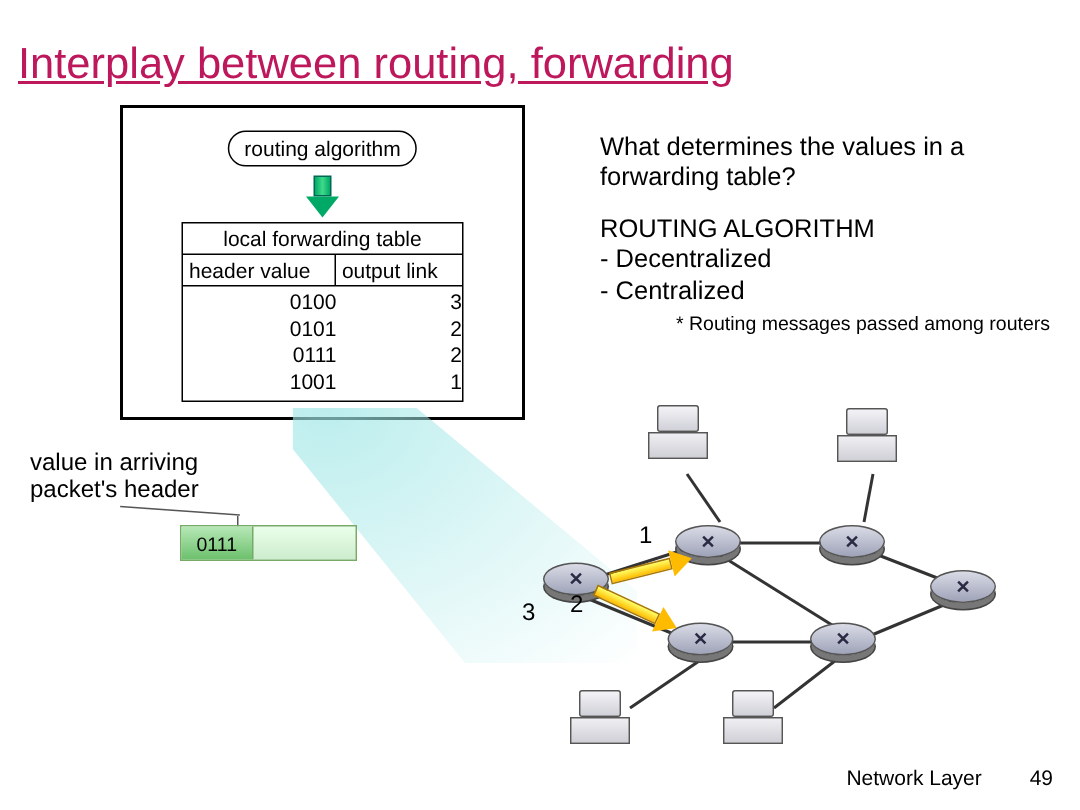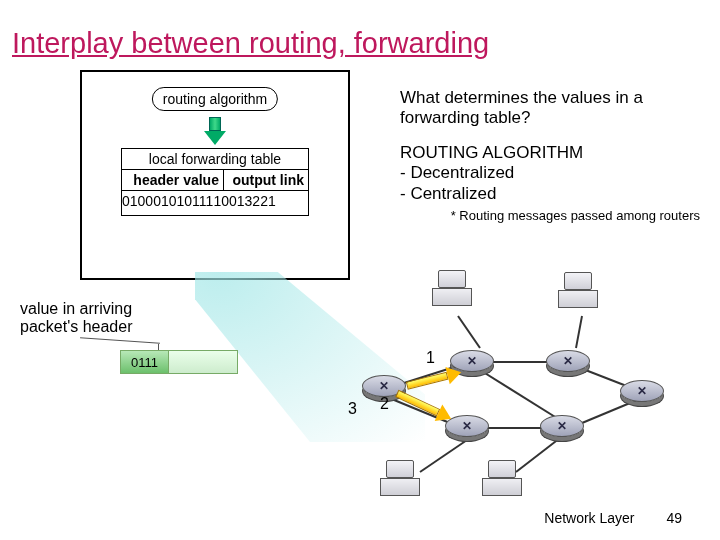--- a/index.html
+++ b/index.html
@@ -80,37 +80,36 @@
     text-align: center;
     padding: 2px 4px;
     border-bottom: 1px solid #000;
   }
   .fwd-table .hdr-row {
     display: flex;
     border-bottom: 1px solid #000;
   }
   .fwd-table .hdr-row div {
     padding: 2px 4px;
-    text-align: right;
-    font-weight: bold;
+    text-align: left;
   }
   .fwd-table .hdr-row div:first-child {
     flex: 1.1;
     border-right: 1px solid #000;
   }
   .fwd-table .hdr-row div:last-child {
     flex: 0.9;
   }
   .fwd-table .data {
     display: flex;
     padding: 2px 0 4px;
   }
   .fwd-table .data .col {
     display: flex;
-    flex-direction: row;
+    flex-direction: column;
     align-items: flex-end;
     line-height: 1.25;
   }
   .fwd-table .data .col:first-child { flex: 1.1; }
   .fwd-table .data .col:last-child { flex: 0.9; }
 
   .right-text {
     position: absolute;
     top: 62px;
     left: 400px;
@@ -274,21 +273,21 @@
     font-size: 16px;
     z-index: 5;
   }
   .p1 { top: 349px; left: 426px; }
   .p2 { top: 395px; left: 380px; }
   .p3 { top: 400px; left: 348px; }
 
   .footer-right {
     position: absolute;
     bottom: 14px;
-    right: 38px;
+    right: 18px;
     font-family: Arial, sans-serif;
     font-size: 14px;
   }
   .footer-right .pg {
     display: inline-block;
     margin-left: 28px;
   }
   .pkt-line {
     position: absolute;
     top: 344px;

